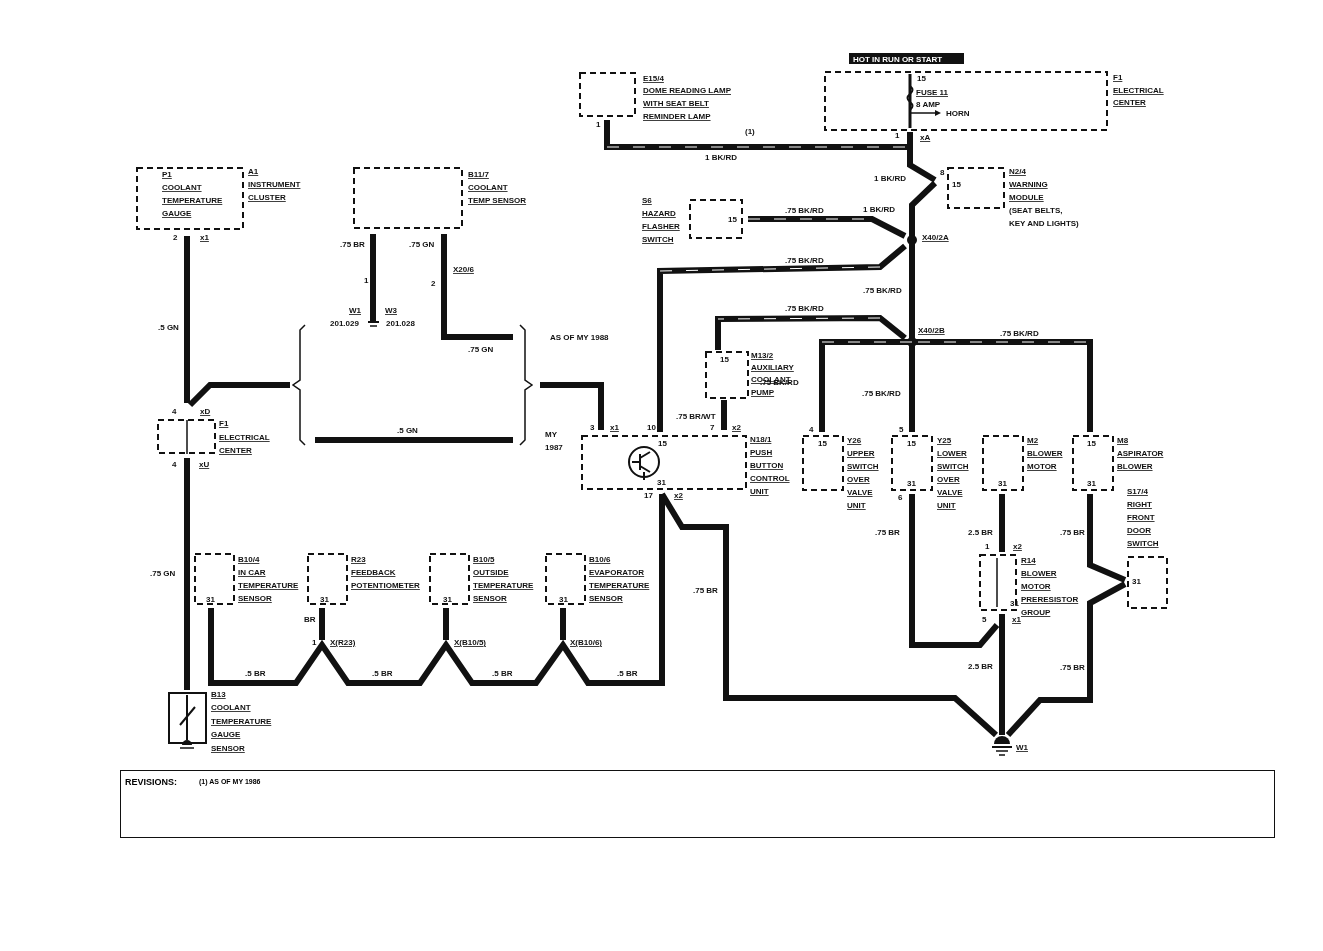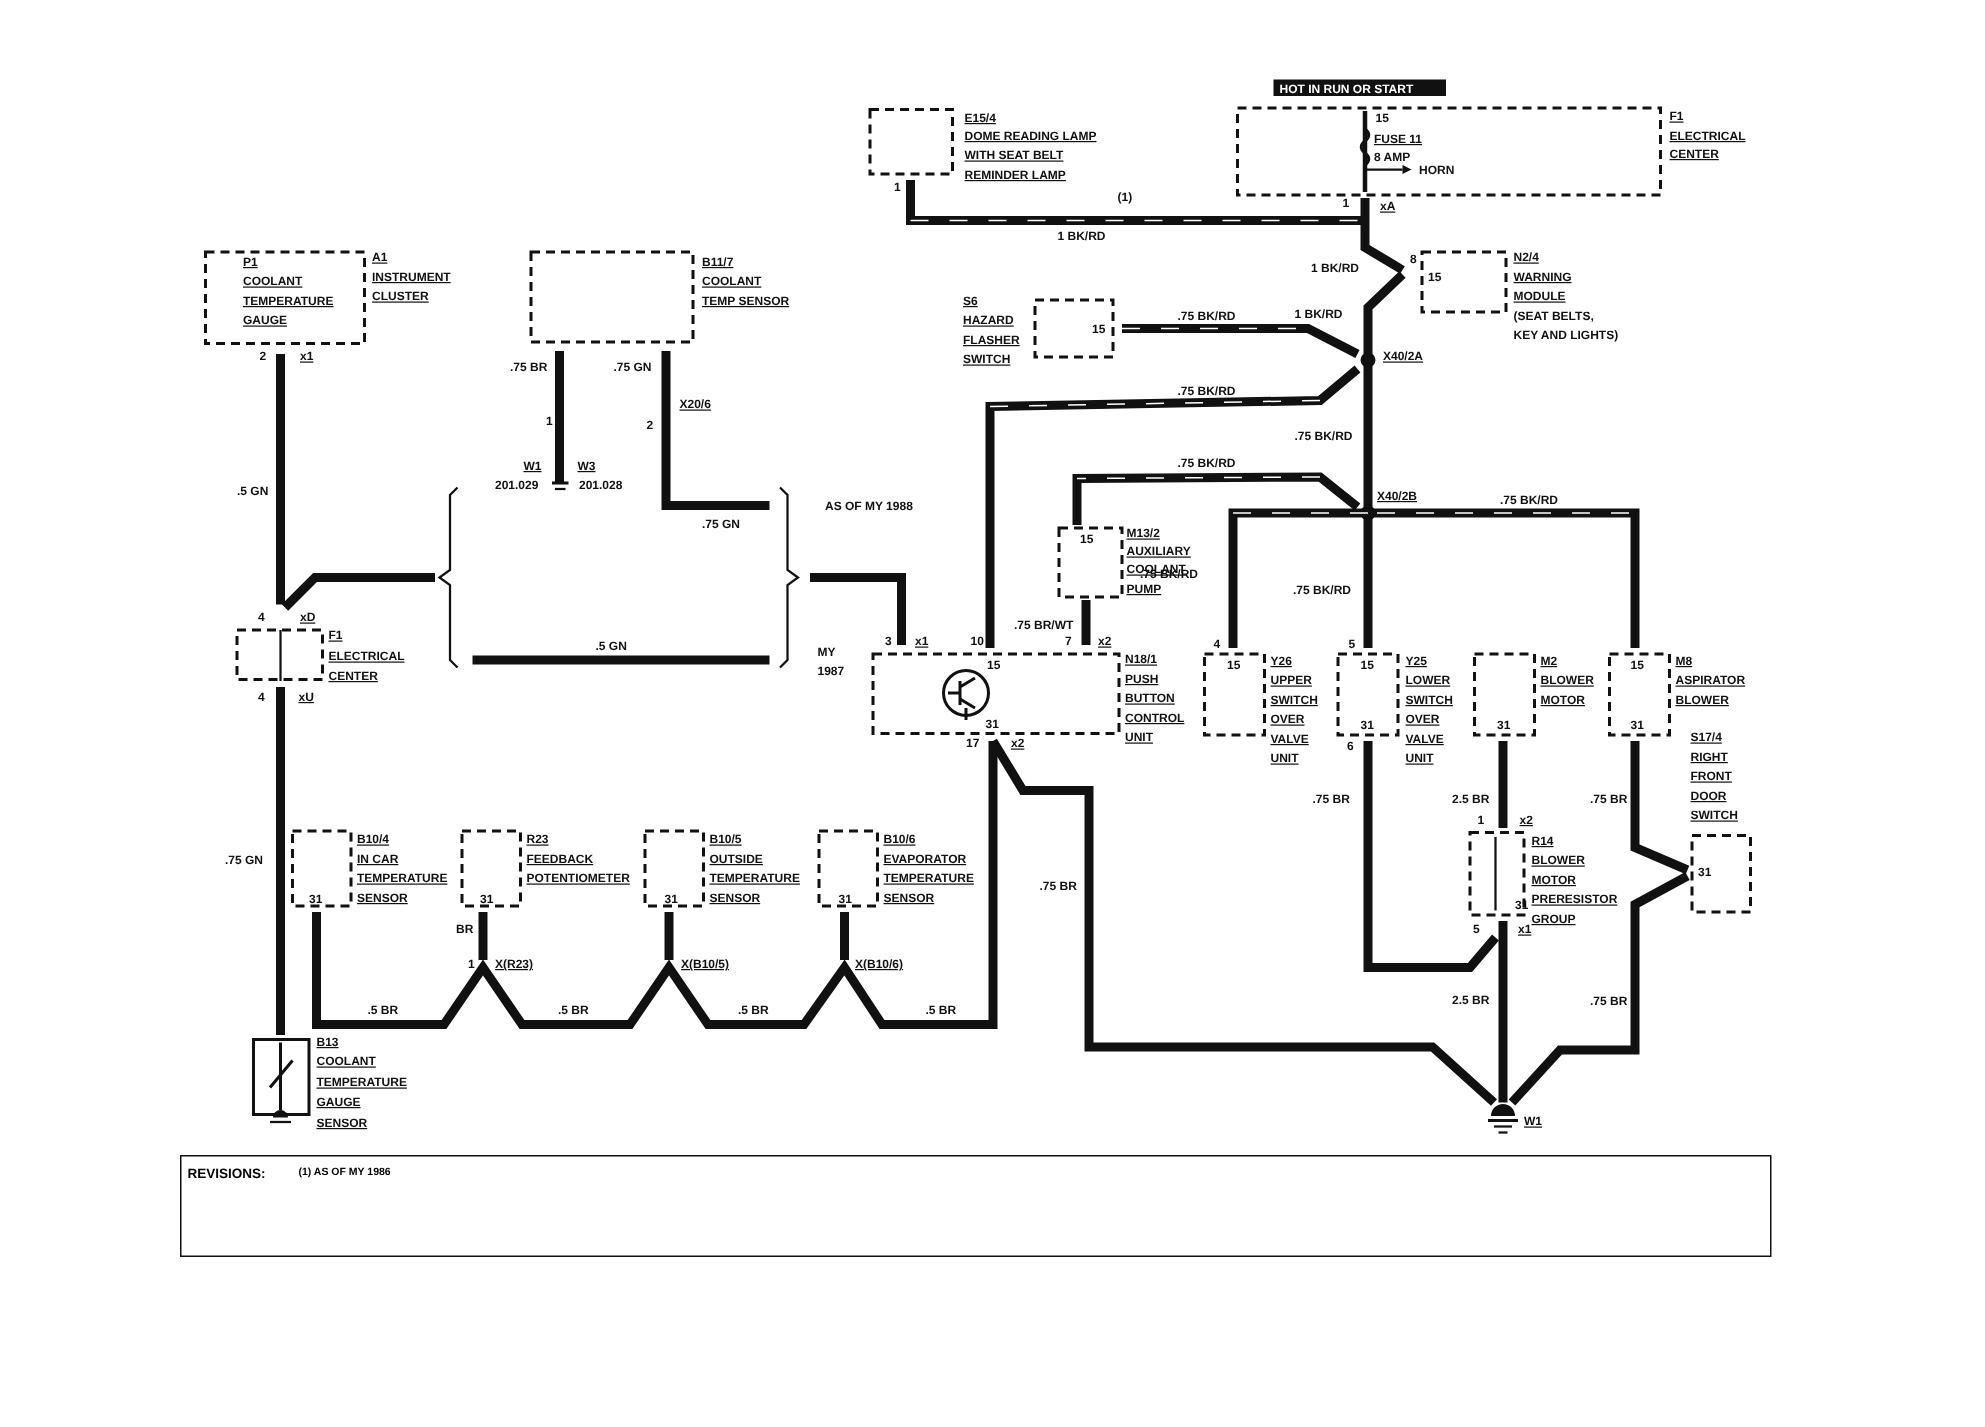--- a/index.html
+++ b/index.html
@@ -7,21 +7,21 @@
   svg#diagram{position:absolute;left:0;top:0;}
   .lbl{font-family:"Liberation Sans",sans-serif;font-weight:bold;font-size:8px;fill:#111;}
   .u{text-decoration:underline;}
   .wire{stroke:#111;stroke-width:6;fill:none;stroke-linejoin:miter;}
   .wirethin{stroke:#111;stroke-width:3;fill:none;}
   .stripe{stroke:#fff;stroke-width:1;fill:none;stroke-dasharray:12 14;}
   .box{stroke:#111;stroke-width:2;fill:none;stroke-dasharray:6 4;}
   .solidbox{stroke:#111;stroke-width:2;fill:none;}
   .hot{fill:#111;}
   .hottext{fill:#fff;font-weight:bold;font-size:8px;font-family:"Liberation Sans",sans-serif;}
-  .rev{position:absolute;left:120px;top:770px;width:1061px;height:68px;border:1.5px solid #111;box-sizing:border-box;}
+  .rev{position:absolute;left:120px;top:770px;width:1155px;height:68px;border:1.5px solid #111;box-sizing:border-box;}
   .rev span{font-family:"Liberation Sans",sans-serif;font-weight:bold;font-size:9px;position:absolute;left:4px;top:6px;}
   .rev .note{font-size:7px;left:78px;top:7px;}
 </style>
 </head>
 <body>
 
 <svg id="diagram" width="1323" height="951" viewBox="0 0 1323 951" xmlns="http://www.w3.org/2000/svg">
 
   <rect class="hot" x="849" y="53" width="115" height="11"></rect>
   <text class="hottext" x="853" y="62">HOT IN RUN OR START</text>

